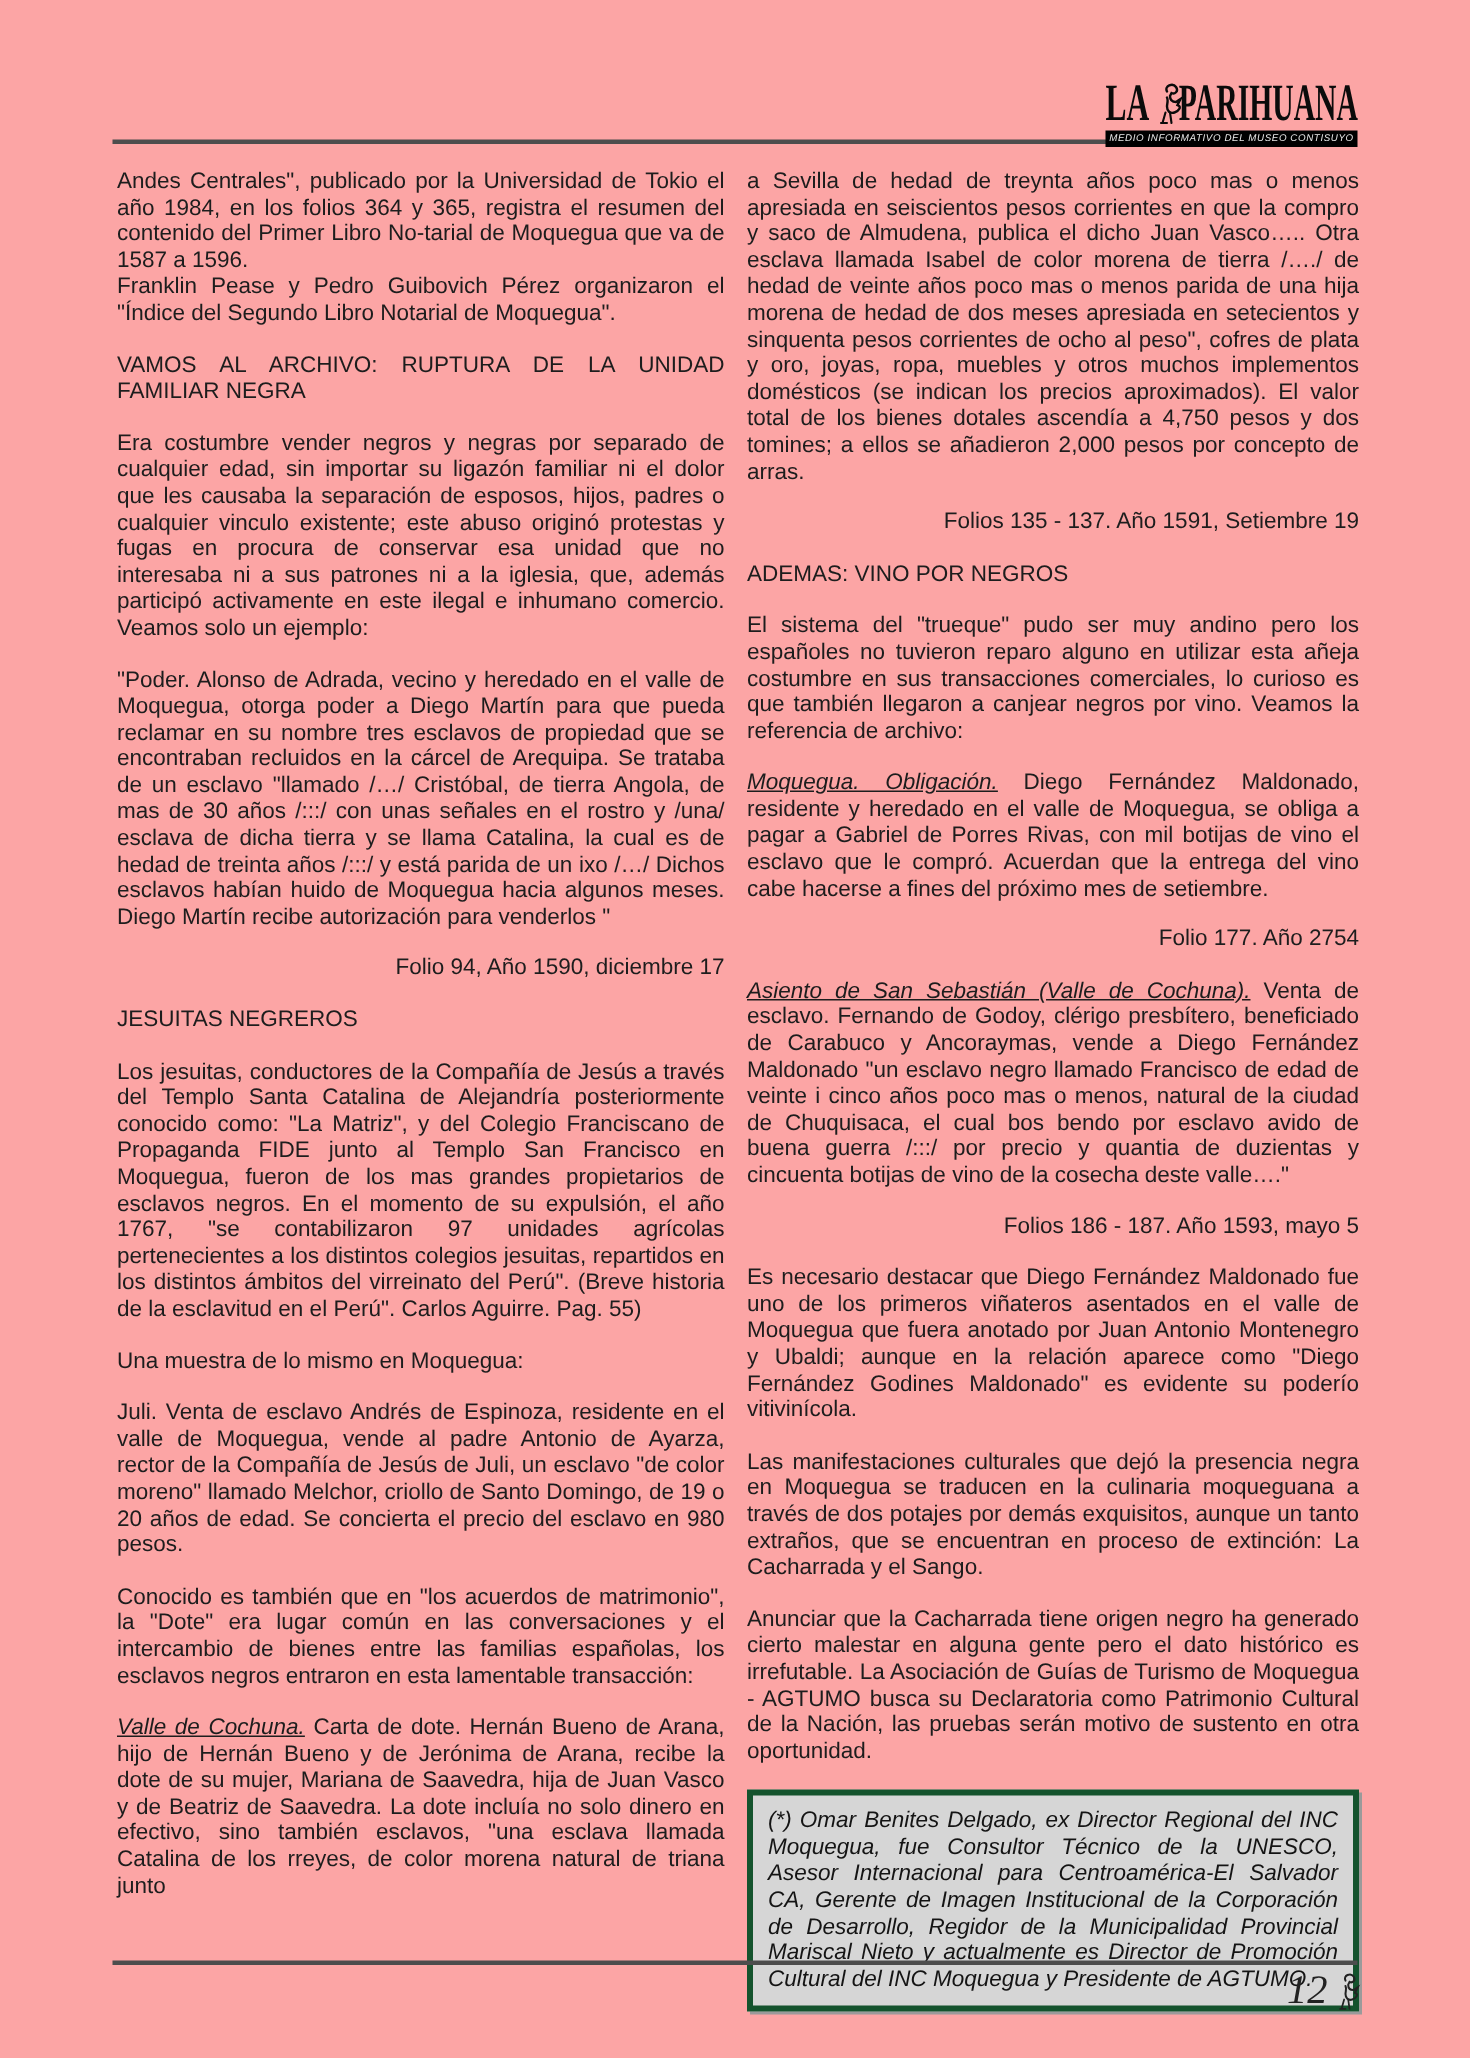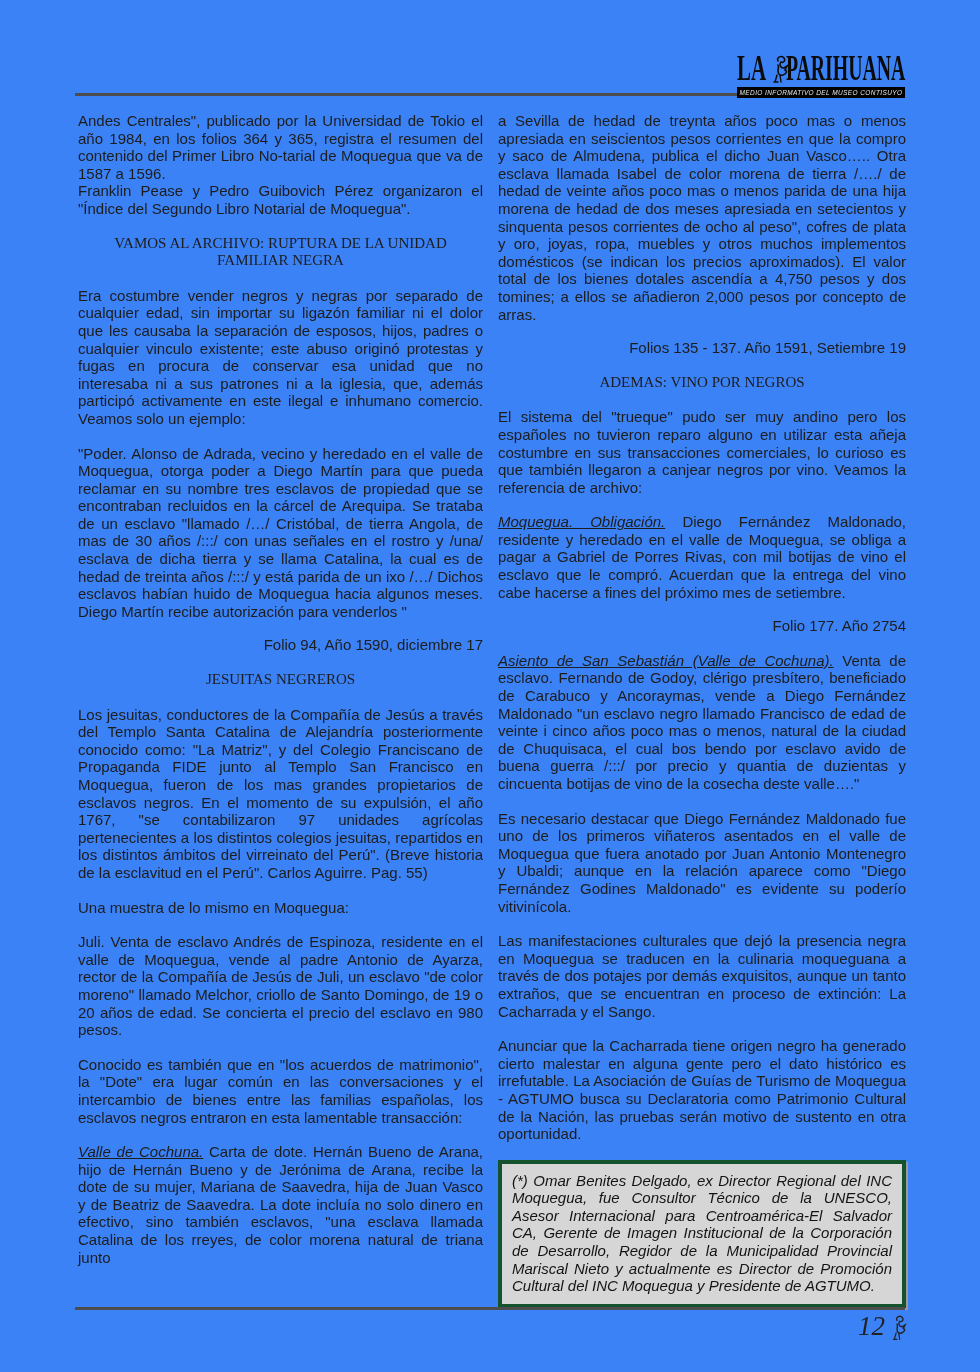--- a/index.html
+++ b/index.html
@@ -1,16 +1,16 @@
 <!DOCTYPE html>
 <html><head>
 <meta charset="utf-8">
 <style>
   html,body{margin:0;padding:0;background:#fff;}
-  .page{position:relative;width:980px;height:1372px;background:#3b82f6;overflow:hidden;
+  .page{position:relative;width:980px;height:1372px;background:#fca5a5;overflow:hidden;
         font-family:"Liberation Sans",sans-serif;color:#1d1d1d;}
   
   .header{position:absolute;left:0;top:0;width:980px;height:110px;}
   .header-rule{position:absolute;left:75px;top:93px;width:664px;height:3px;background:#4d4d4d;}
   .logo{position:absolute;right:75px;top:50px;width:168px;height:48px;}
   .logo-la{position:absolute;left:0;bottom:12px;font-family:"Liberation Serif",serif;
            font-weight:bold;font-size:35px;line-height:1;transform:scaleX(.6);transform-origin:left bottom;
            color:#0b0b0b;}
   .logo-bird{position:absolute;left:29px;bottom:13px;width:24px;height:30px;}
   .logo-main{position:absolute;right:0;bottom:12px;font-family:"Liberation Serif",serif;
@@ -19,21 +19,21 @@
   .logo-bar{position:absolute;left:0;right:0;bottom:0;height:11px;background:#000;color:#e8e8e8;
             font-size:6.5px;font-style:italic;line-height:11px;text-align:center;letter-spacing:.4px;
             white-space:nowrap;overflow:hidden;}
   
   .content{position:absolute;left:78px;top:112px;width:828px;display:flex;gap:15px;}
   .col{font-size:15px;line-height:17.6px;text-align:justify;}
   .col-left{width:405px;}
   .col-right{width:408px;}
   .blk{margin-top:17px;}
   .blk:first-child,.blk.tight{margin-top:0;}
-  .blk.h{text-align:center;font-family:Liberation Serif, serif;}
+  .blk.h{}
   .blk.folio{text-align:right;margin-top:16px;}
   .blk.note{border:4px solid #14532d;background:#d6d6d6;padding:8px 10px 9px 10px;
             font-style:italic;color:#141414;box-shadow:2px 2px 0 #9a9a9a;}
   .lead{text-decoration:underline;font-style:italic;}
   
   .footer-rule{position:absolute;left:75px;top:1307px;width:830px;height:3px;background:#4d4d4d;}
   .footer{position:absolute;right:72px;top:1312px;display:flex;align-items:flex-end;gap:1px;}
   .pageno{font-family:"Liberation Serif",serif;font-style:italic;font-size:27px;color:#222;line-height:1.1;}
   .footer-bird{width:22px;height:27px;margin-top:1px;}
 </style>
@@ -71,20 +71,21 @@
         <div class="blk p"><span class="lead">Valle de Cochuna.</span> Carta de dote. Hernán Bueno de Arana, hijo de Hernán Bueno y de Jerónima de Arana, recibe la dote de su mujer, Mariana de Saavedra, hija de Juan Vasco y de Beatriz de Saavedra. La dote incluía no solo dinero en efectivo, sino también esclavos, "una esclava llamada Catalina de los rreyes, de color morena natural de triana junto</div>
       </div>
     <div class="col col-right">
         <div class="blk p">a Sevilla de hedad de treynta años poco mas o menos apresiada en seiscientos pesos corrientes en que la compro y saco de Almudena, publica el dicho Juan Vasco….. Otra esclava llamada Isabel de color morena de tierra /…./ de hedad  de veinte años poco mas o menos parida de una hija morena de hedad de dos meses apresiada en setecientos y sinquenta pesos  corrientes de ocho al peso", cofres de plata y oro, joyas, ropa, muebles y otros muchos implementos domésticos (se indican los precios aproximados). El valor total de los bienes dotales ascendía a 4,750 pesos y dos tomines; a ellos se añadieron 2,000 pesos por concepto de arras.</div>
         <div class="blk folio">Folios 135 - 137. Año 1591, Setiembre 19</div>
         <div class="blk h">ADEMAS: VINO POR NEGROS</div>
         <div class="blk p">El sistema del "trueque"   pudo ser muy andino pero los españoles no  tuvieron reparo alguno en utilizar esta añeja costumbre  en sus transacciones comerciales, lo curioso es que también llegaron a canjear negros por vino. Veamos la referencia de archivo:</div>
         <div class="blk p"><span class="lead">Moquegua. Obligación.</span> Diego Fernández Maldonado, residente y heredado en el valle de Moquegua, se obliga a pagar a Gabriel de Porres Rivas, con mil botijas de vino el esclavo que le compró. Acuerdan que la entrega del vino cabe hacerse a fines del próximo mes de setiembre.</div>
         <div class="blk folio">Folio 177. Año 2754</div>
         <div class="blk p"><span class="lead">Asiento de San Sebastián (Valle de Cochuna).</span> Venta de esclavo. Fernando de Godoy, clérigo presbítero, beneficiado de Carabuco y Ancoraymas, vende a Diego Fernández Maldonado "un esclavo negro llamado Francisco de edad de veinte i cinco años poco mas o menos, natural de la ciudad de Chuquisaca, el cual bos  bendo por esclavo  avido de buena guerra /:::/ por precio y quantia de duzientas y cincuenta botijas de vino de la cosecha deste valle…."</div>
+        <div class="blk folio">Folios 186 - 187. Año 1593, mayo 5</div>
         <div class="blk p">Es necesario destacar que  Diego Fernández  Maldonado fue uno de los primeros viñateros  asentados en el valle de Moquegua que fuera anotado por  Juan Antonio Montenegro y Ubaldi; aunque en la relación aparece como "Diego Fernández Godines  Maldonado"  es evidente su poderío vitivinícola.</div>
         <div class="blk p">Las manifestaciones culturales que dejó la presencia negra en Moquegua se traducen en la culinaria moqueguana a través de dos potajes por demás exquisitos, aunque un tanto extraños, que se encuentran en proceso de extinción: La Cacharrada y el Sango.</div>
         <div class="blk p">Anunciar que la Cacharrada tiene origen negro ha  generado cierto malestar en alguna gente pero el dato histórico es irrefutable. La Asociación de Guías de Turismo de Moquegua - AGTUMO busca su Declaratoria como Patrimonio Cultural de la Nación, las pruebas serán motivo de sustento en otra oportunidad.</div>
         <div class="blk note">(*) Omar Benites Delgado, ex Director Regional del INC Moquegua, fue Consultor Técnico de la UNESCO, Asesor Internacional para Centroamérica-El Salvador CA, Gerente de Imagen Institucional de la Corporación de Desarrollo, Regidor de la Municipalidad Provincial Mariscal Nieto y actualmente es Director de Promoción Cultural del INC Moquegua y Presidente de AGTUMO.</div>
       </div>
   </div>
 
   <div class="footer-rule"></div>
   <div class="footer">
     <span class="pageno">12</span>

